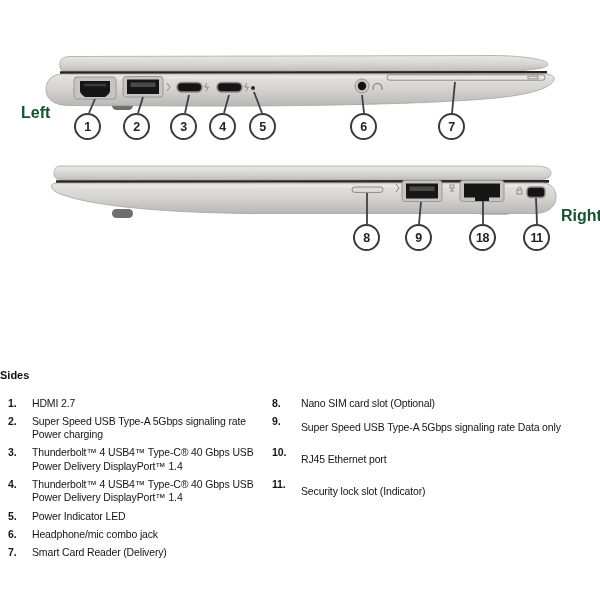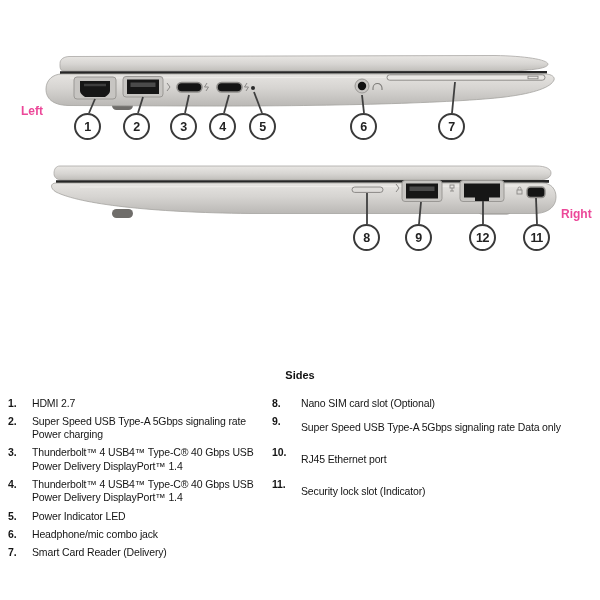--- a/index.html
+++ b/index.html
@@ -1,23 +1,23 @@
 <!DOCTYPE html>
 <html><head>
 <meta charset="utf-8">
 <style>
   html,body{margin:0;padding:0;background:#fff;}
   body{width:600px;height:600px;position:relative;font-family:"Liberation Sans",sans-serif;color:#1a1a1a;overflow:hidden;}
   .stage{position:absolute;inset:0;}
   svg.diagram{position:absolute;left:0;top:0;}
-  .side-label{position:absolute;font-size:12px;font-weight:bold;color:#ec4899;}
+  .side-label{position:absolute;font-size:16px;font-weight:bold;color:#14532d;}
   .callout{position:absolute;width:23px;height:23px;border:2.5px solid #3a3a3a;border-radius:50%;background:#fff;
            display:flex;align-items:center;justify-content:center;font-size:12.5px;font-weight:bold;color:#222;
            letter-spacing:-0.5px;}
-  .legend-title{position:absolute;top:369px;left:0;width:600px;text-align:center;
+  .legend-title{position:absolute;top:369px;left:0;width:600px;
                 font-size:11px;font-weight:bold;color:#111;}
   table.legend{position:absolute;top:394px;left:8px;width:584px;border-collapse:collapse;
                font-size:10.5px;line-height:1.27;letter-spacing:-0.15px;color:#151515;}
   table.legend td{padding:2.5px 0;}
   td.num{font-weight:bold;vertical-align:top;white-space:nowrap;}
   td.ltxt{vertical-align:top;padding-right:6px;}
   td.rtxt{vertical-align:middle;}
 </style>
 </head>
 <body>
@@ -137,21 +137,21 @@
   <div class="callout" style="left:74px;top:113px;">1</div>
   <div class="callout" style="left:123px;top:113px;">2</div>
   <div class="callout" style="left:170px;top:113px;">3</div>
   <div class="callout" style="left:209px;top:113px;">4</div>
   <div class="callout" style="left:249px;top:113px;">5</div>
   <div class="callout" style="left:350px;top:113px;">6</div>
   <div class="callout" style="left:438px;top:113px;">7</div>
 
   <div class="callout" style="left:353px;top:224px;">8</div>
   <div class="callout" style="left:405px;top:224px;">9</div>
-  <div class="callout" style="left:469px;top:224px;">12</div>
+  <div class="callout" style="left:469px;top:224px;">18</div>
   <div class="callout" style="left:523px;top:224px;">11</div>
 
   <div class="legend-title">Sides</div>
 
   <table class="legend">
     <colgroup>
         <col style="width:24px">
         <col style="width:240px">
         <col style="width:29px">
         <col>

